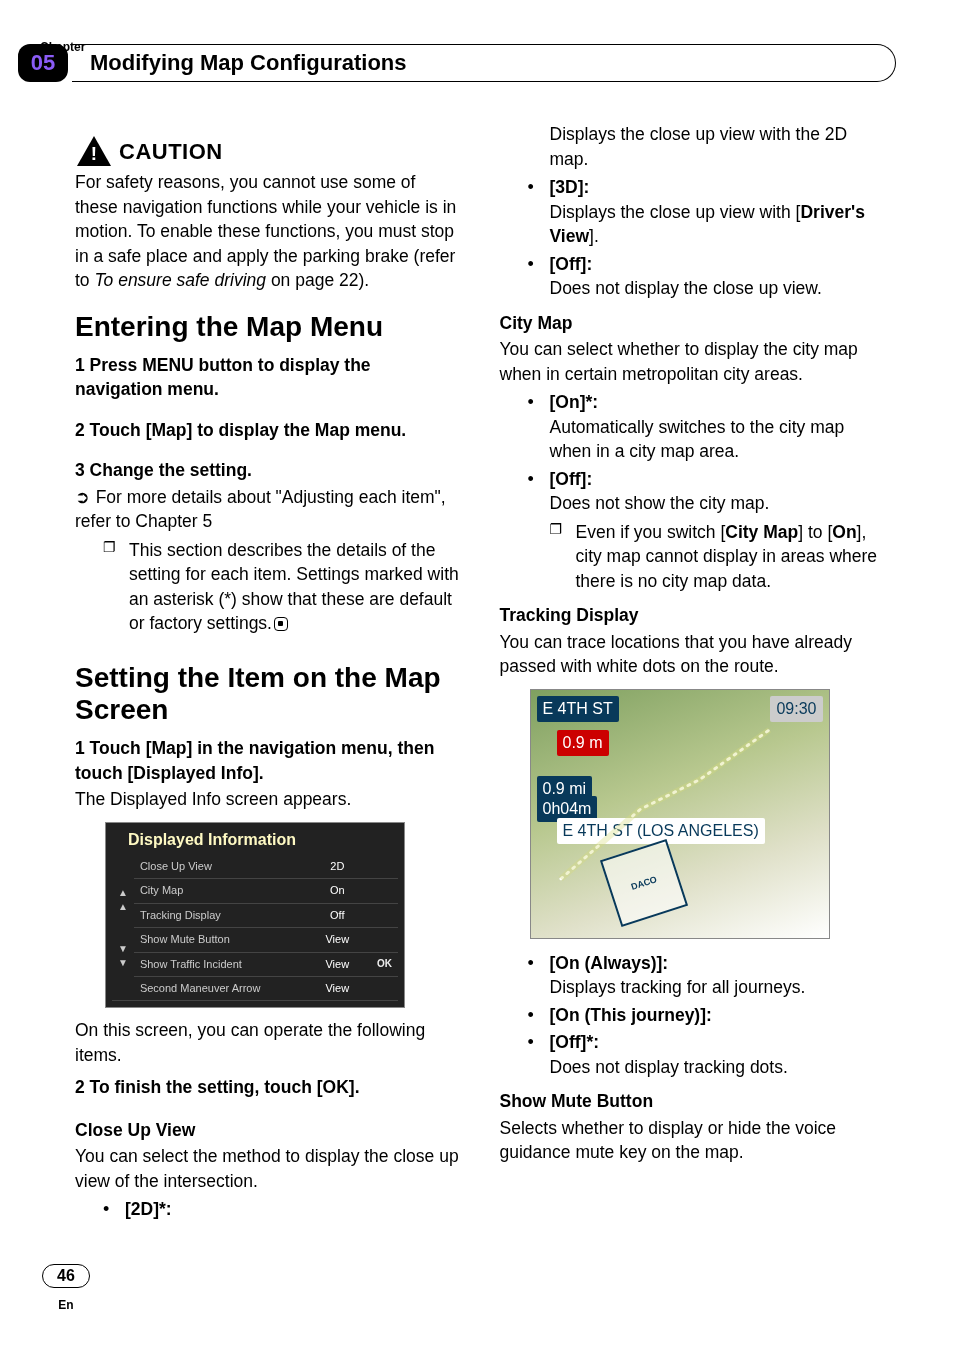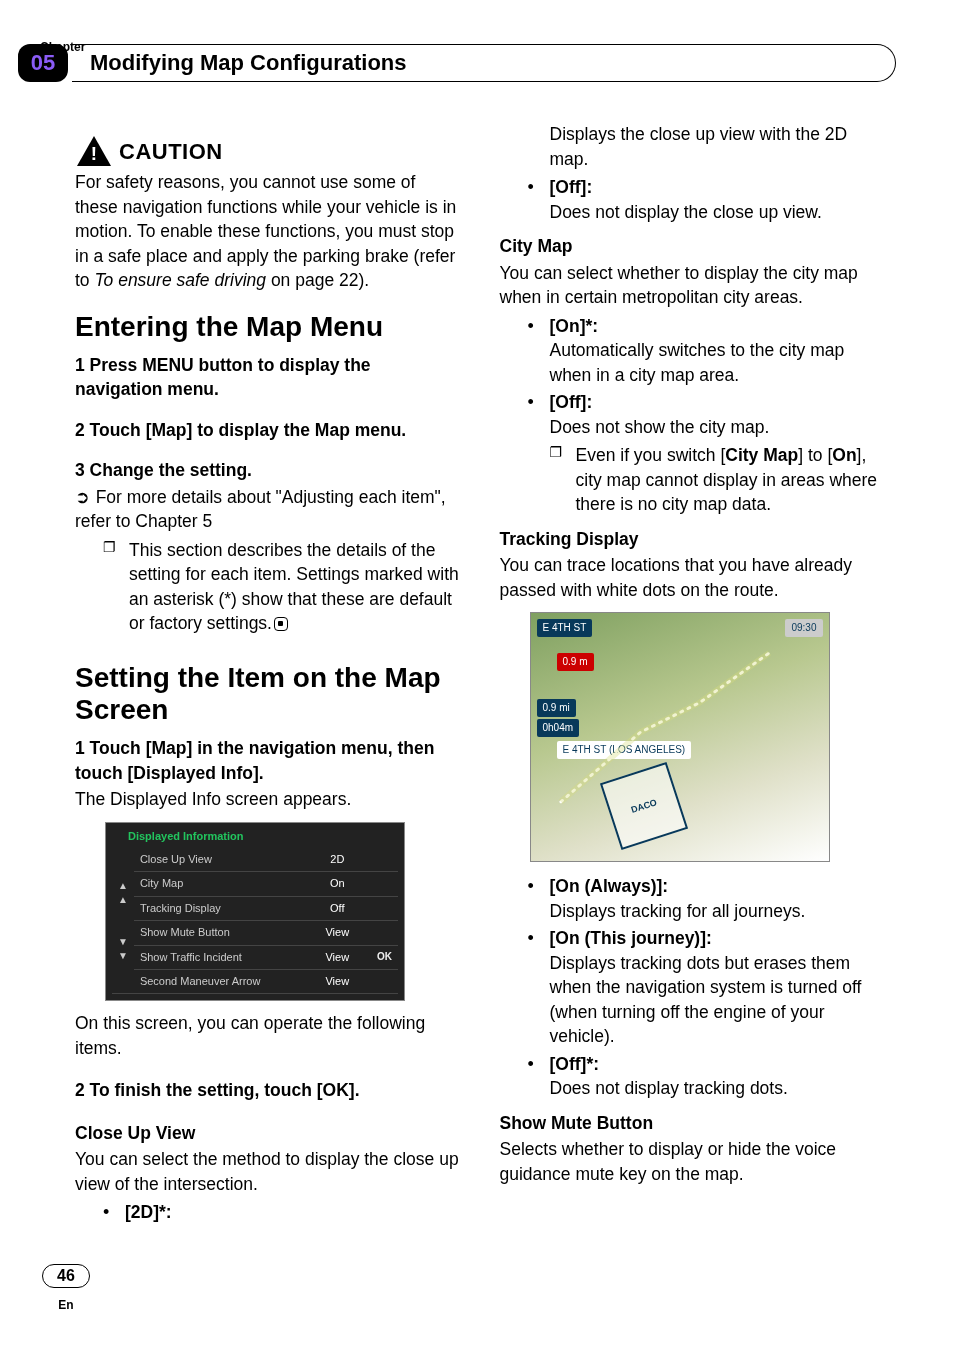--- a/index.html
+++ b/index.html
@@ -25,28 +25,28 @@
   ul.notes { list-style: none; margin: 4px 0 4px 28px; }
   ul.notes > li { position: relative; padding-left: 26px; margin: 3px 0; }
   ul.notes > li::before { content: "❐"; position: absolute; left: 0; top: 0; font-size: 14px; }
   .subhead { font-weight: bold; margin-top: 10px; }
   .italic { font-style: italic; }
   .bold { font-weight: bold; }
   .endmark { display: inline-block; width: 14px; height: 14px; border: 1.2px solid #000; border-radius: 4px; position: relative; vertical-align: -2px; margin-left: 2px; }
   .endmark::after { content: ""; position: absolute; left: 3px; top: 3px; width: 5px; height: 5px; background: #000; border-radius: 1px; }
   .fig { width: 300px; margin: 10px auto 10px 30px; border: 1px solid #888; background: #222; }
   .fig-inner { padding: 6px; color: #ddd; font-size: 11px; }
-  .fig-title { color: #22c55e; font-weight: bold; font-size: 11px; margin-bottom: 4px; padding-left: 16px; }
+  .fig-title { color: #fef9c3; font-weight: bold; font-size: 16px; margin-bottom: 4px; padding-left: 16px; }
   .fig-table { width: 100%; border-collapse: collapse; }
   .fig-table td { border-bottom: 1px solid #444; padding: 4px 6px; color: #ccc; }
   .fig-table td.val { text-align: center; color: #fff; }
   .fig-table td.ok { text-align: right; color: #eee; font-weight: bold; font-size: 10px; }
   .arrowcell { width: 14px; color: #cc0; font-size: 10px; text-align:center; }
   .map-fig { width: 300px; margin: 10px auto 12px 30px; border: 1px solid #888; position: relative; height: 250px; background: linear-gradient(160deg,#7fa060,#b8c88f 40%,#dfe0c8 70%,#fff 100%); overflow: hidden; }
-  .map-lbl { position:absolute; background:#08395a; color:#fff; font-size:10px; padding:2px 6px; border-radius:2px; }
+  .map-lbl { position:absolute; background:#08395a; color:#fff; font-size:16px; padding:2px 6px; border-radius:2px; }
   .map-compass { position:absolute; right:150px; bottom:20px; width:70px; height:70px; border:2px solid #08395a; background:rgba(255,255,255,0.6); transform:rotate(-18deg); display:flex; align-items:center; justify-content:center; font-size:9px; color:#08395a; font-weight:bold; }
   .map-trace { position:absolute; left:20px; top:30px; right:20px; bottom:50px; }
   .page-num { position: absolute; left: 42px; bottom: 40px; display: flex; align-items: center; gap: 10px; flex-direction: column; }
   .page-num .oval { border: 1.2px solid #000; border-radius: 14px; padding: 2px 14px; font-size: 16px; font-weight: bold; }
   .page-num .lang { font-size: 12px; font-weight: bold; }
   .col-break { break-before: column; }
 </style>
 </head>
 <body>
 
@@ -120,30 +120,33 @@
                 <td>Second Maneuver Arrow</td>
                 <td class="val">View</td>
                 <td class="ok"></td>
               </tr>
         </tbody>
           </table>
       </div>
     </div>
 
     <p class="body-text">On this screen, you can operate the following items.</p>
-    <p class="step" style="margin-top:18px">2   To finish the setting, touch [OK].</p>
+    <p class="step" style="margin-top:8px">2   To finish the setting, touch [OK].</p>
 
     <p class="subhead" style="margin-top:18px">Close Up View</p>
     <p class="body-text">You can select the method to display the close up view of the intersection.</p>
     <ul class="bullets">
       <li><span class="bold">[2D]*:</span></li>
     </ul>
 
     <p class="body-text col-break" style="margin-left:50px">Displays the close up view with the 2D map.</p>
     <ul class="bullets">
+      <li><span class="bold">[3D]:</span><br>
+        <span>Displays the close up view with [</span><span class="bold">Driver's View</span><span>].</span>
+      </li>
       <li><span class="bold">[Off]:</span><br>
         <span>Does not display the close up view.</span>
       </li>
     </ul>
 
     <p class="subhead">City Map</p>
     <p class="body-text">You can select whether to display the city map when in certain metropolitan city areas.</p>
     <ul class="bullets">
       <li><span class="bold">[On]*:</span><br>
         <span>Automatically switches to the city map when in a city map area.</span>
@@ -173,21 +176,20 @@
         <path d="M10 160 L90 90 L150 60 L220 10" stroke="#fff" stroke-width="3" fill="none" stroke-dasharray="2 6" stroke-linecap="round"></path>
         <path d="M10 160 L90 90 L150 60 L220 10" stroke="#d8de7a" stroke-width="6" fill="none" opacity="0.35"></path>
       </svg>
     </div>
 
     <ul class="bullets">
       <li><span class="bold">[On (Always)]:</span><br>
         <span>Displays tracking for all journeys.</span>
       </li>
       <li><span class="bold">[On (This journey)]:</span><br>
-        <span>Displays tracking dots but erases them when the navigation system is turned off (when turning off the engine of your vehicle).</span>
       </li>
       <li><span class="bold">[Off]*:</span><br>
         <span>Does not display tracking dots.</span>
       </li>
     </ul>
 
     <p class="subhead">Show Mute Button</p>
     <p class="body-text">Selects whether to display or hide the voice guidance mute key on the map.</p>
 
   </div>

